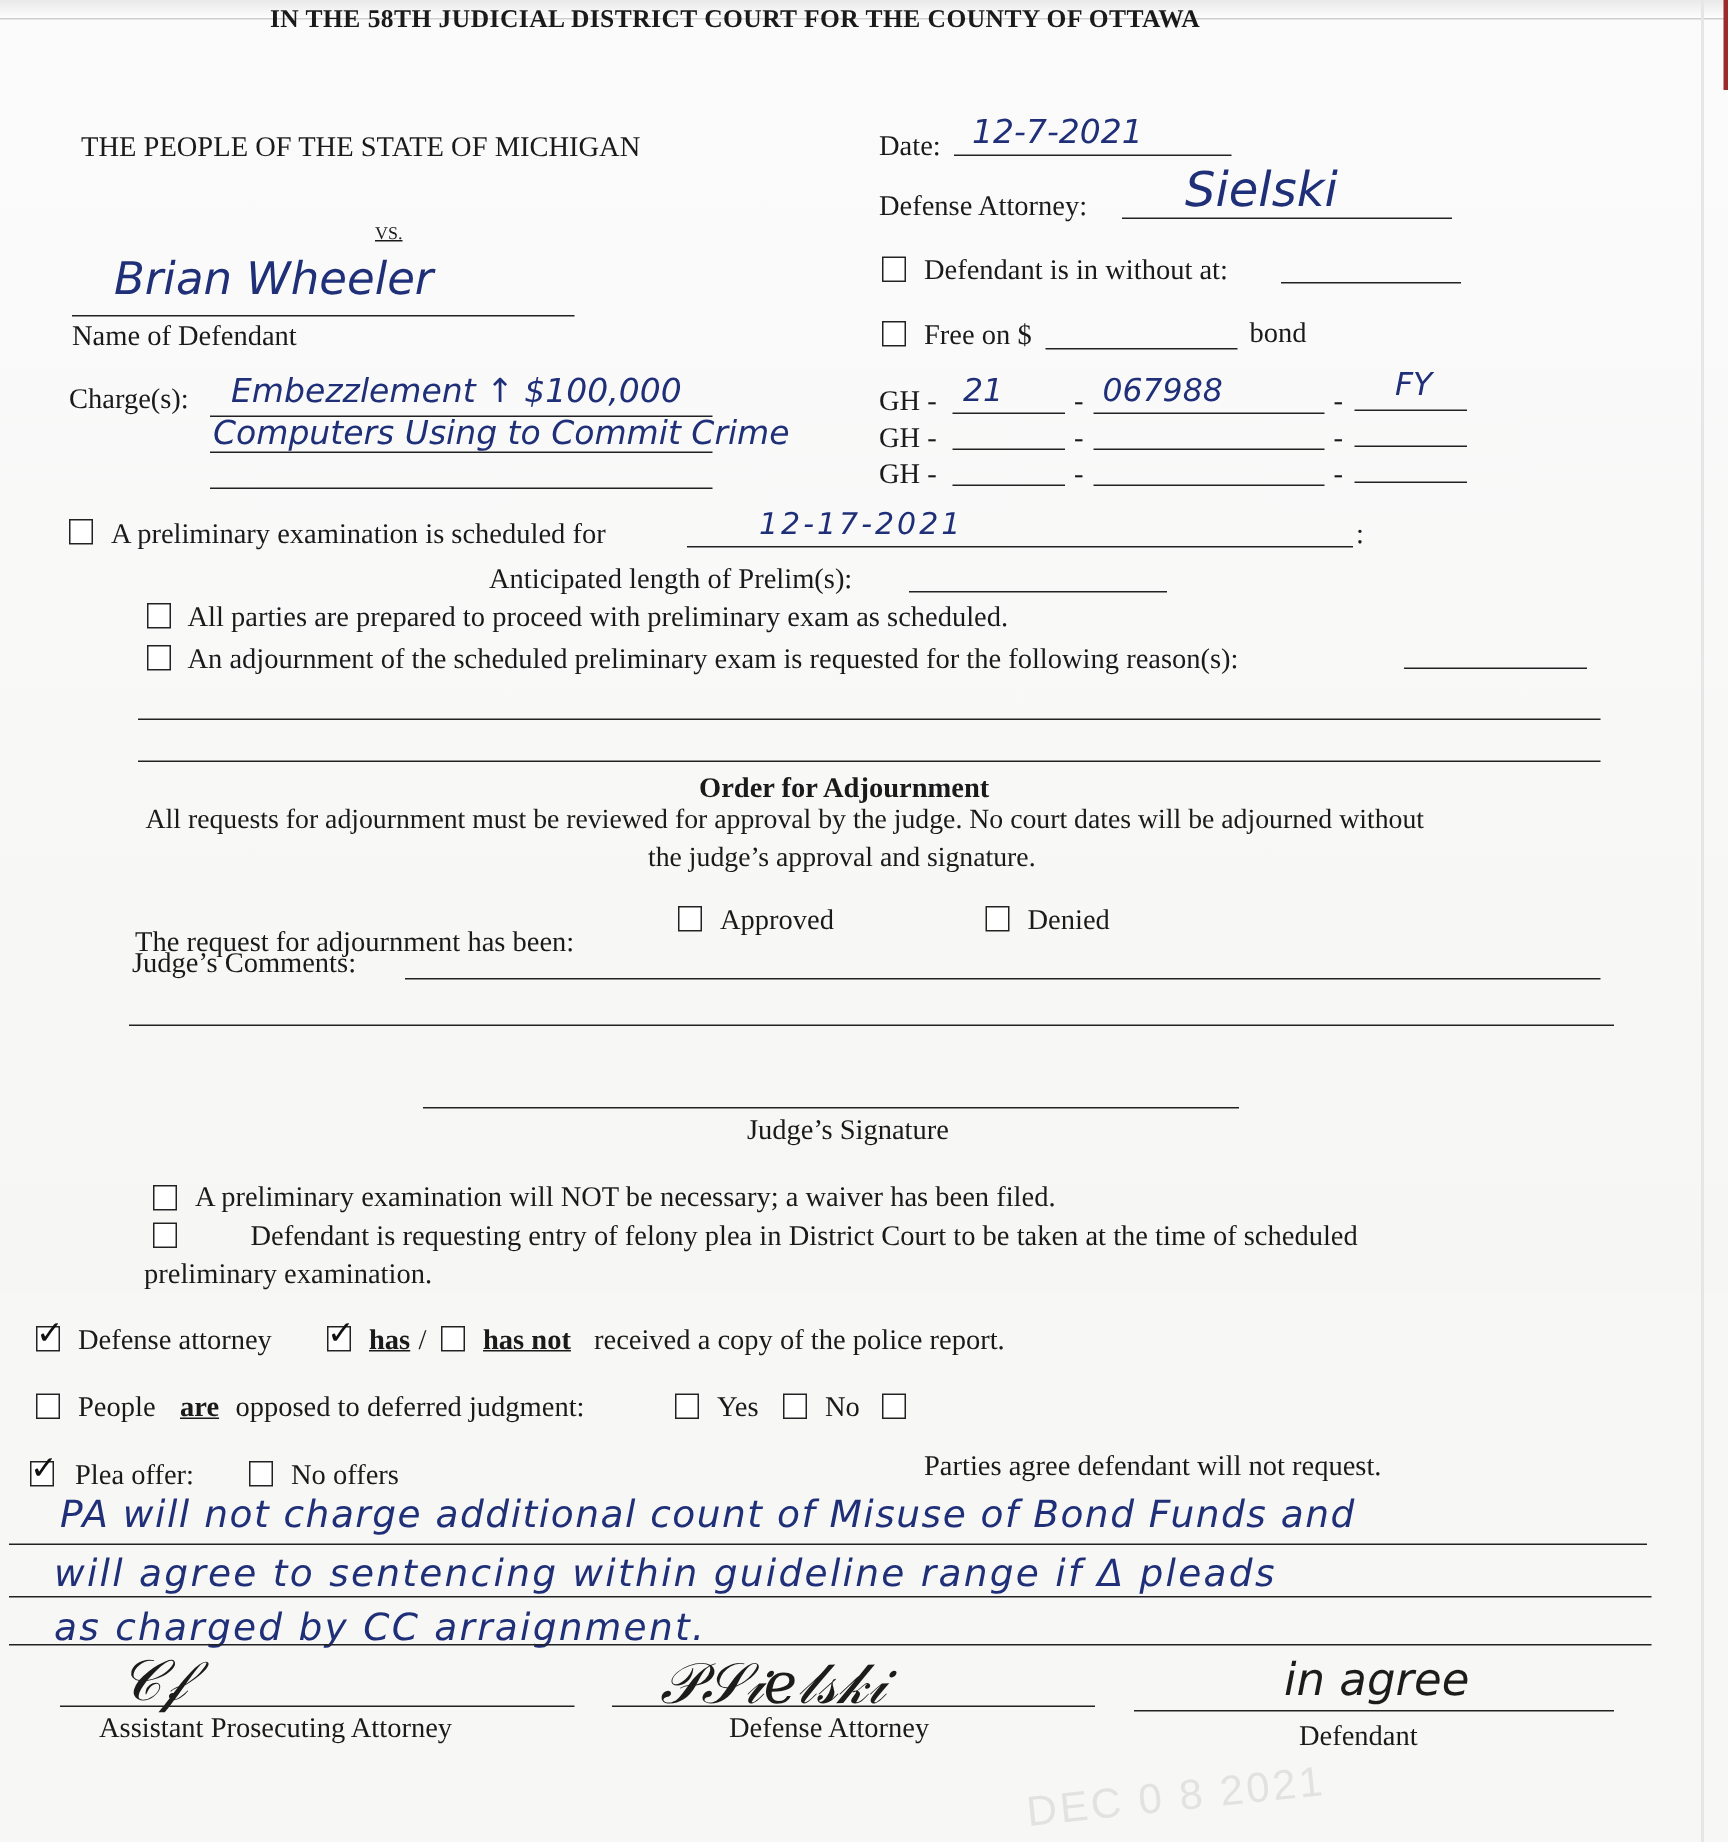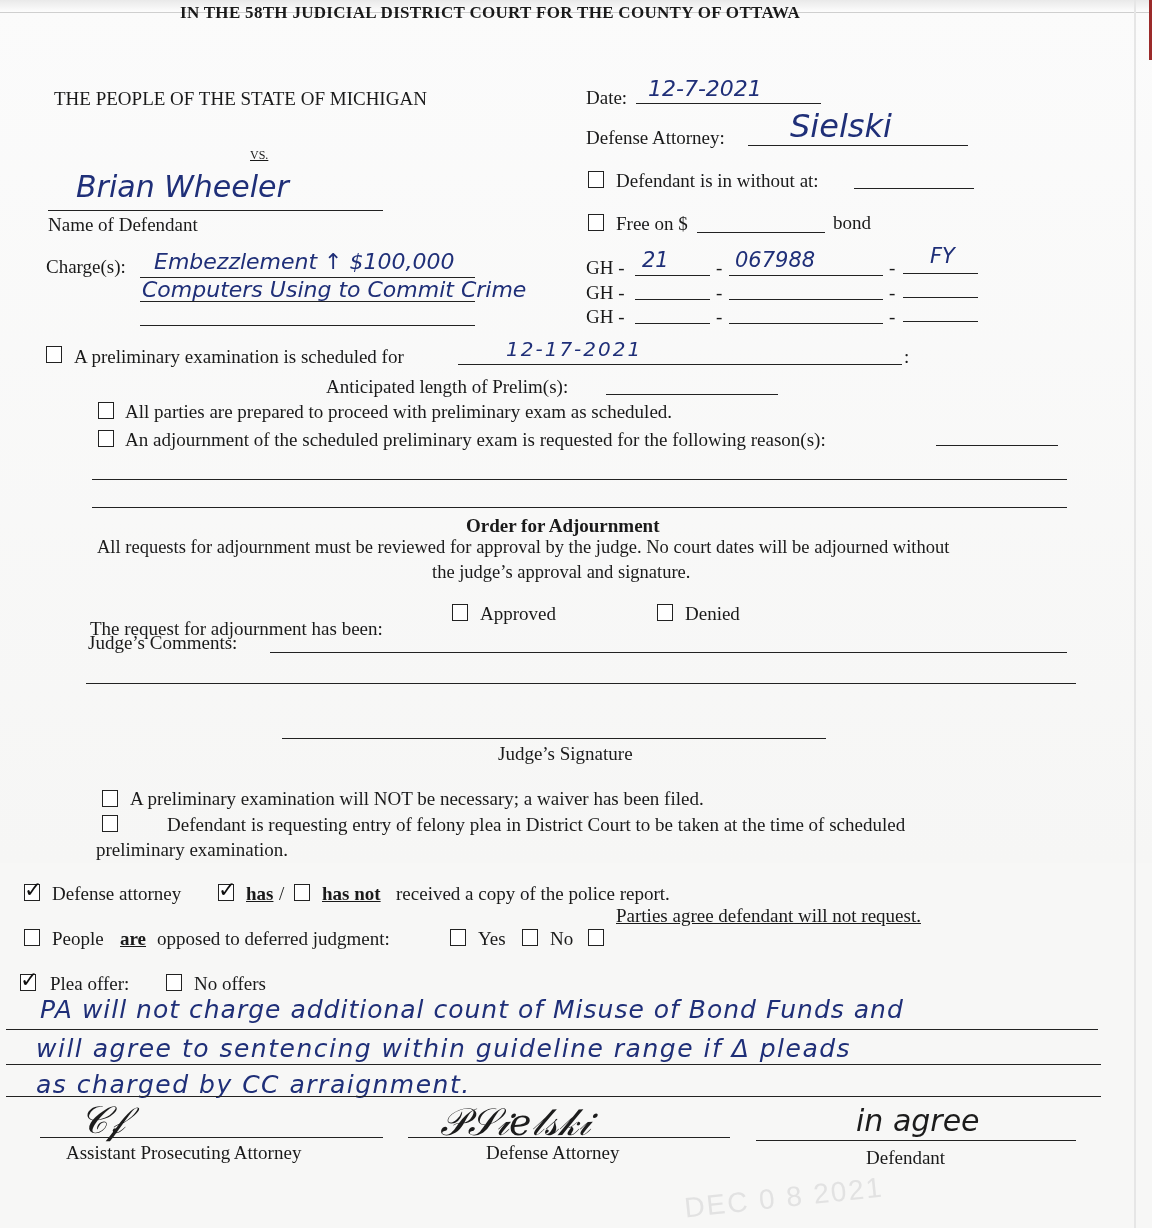--- a/index.html
+++ b/index.html
@@ -144,21 +144,21 @@
 
   <div class="cb" style="left:24px;top:929px;"></div>
   <div class="t" style="left:52px;top:929px;">People</div>
   <div class="t u" style="left:120px;top:929px;">are</div>
   <div class="t" style="left:157px;top:929px;">opposed to deferred judgment:</div>
   <div class="cb" style="left:450px;top:929px;"></div>
   <div class="t" style="left:478px;top:929px;">Yes</div>
   <div class="cb" style="left:522px;top:929px;"></div>
   <div class="t" style="left:550px;top:929px;">No</div>
   <div class="cb" style="left:588px;top:929px;"></div>
-  <div class="t" style="left:616px;top:906px;text-decoration:underline;">Parties agree defendant will not request.</div>
+  <div class="t" style="left:616px;top:968px;">Parties agree defendant will not request.</div>
 
   <div class="cb checked" style="left:20px;top:974px;"></div>
   <div class="t" style="left:50px;top:974px;">Plea offer:</div>
   <div class="cb" style="left:166px;top:974px;"></div>
   <div class="t" style="left:194px;top:974px;">No offers</div>
 
   <div class="hand" style="left:40px;top:997px;font-size:25px;letter-spacing:1px;">PA will not charge additional count of Misuse of Bond Funds and</div>
   <div class="line" style="left:6px;top:1029px;width:1092px;"></div>
   <div class="hand" style="left:36px;top:1036px;font-size:25px;letter-spacing:1.5px;">will agree to sentencing within guideline range if Δ pleads</div>
   <div class="line" style="left:6px;top:1064px;width:1095px;"></div>

